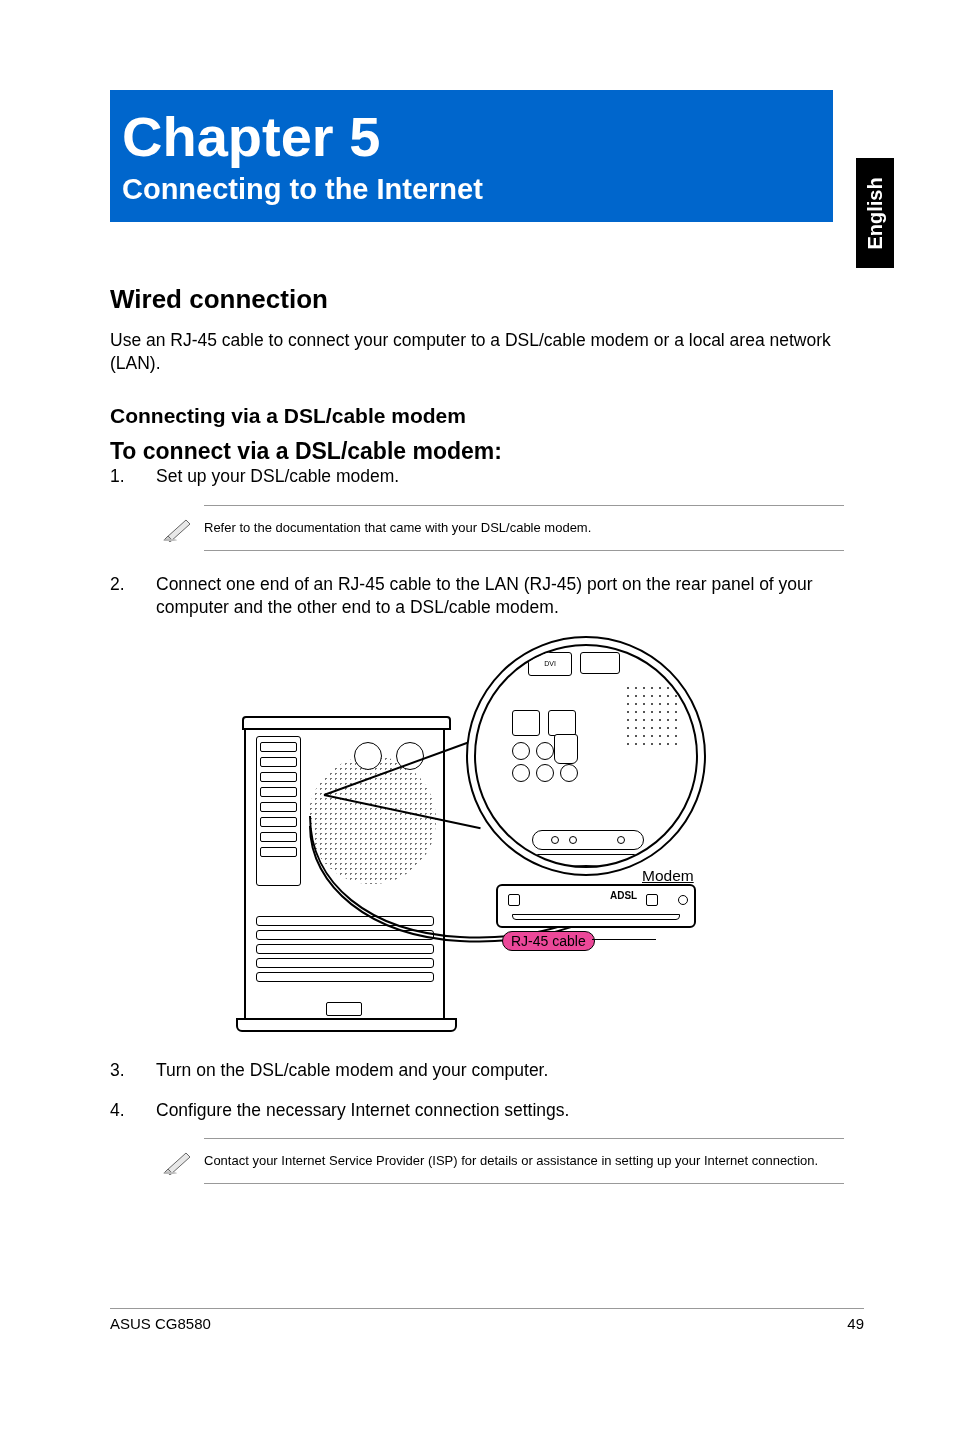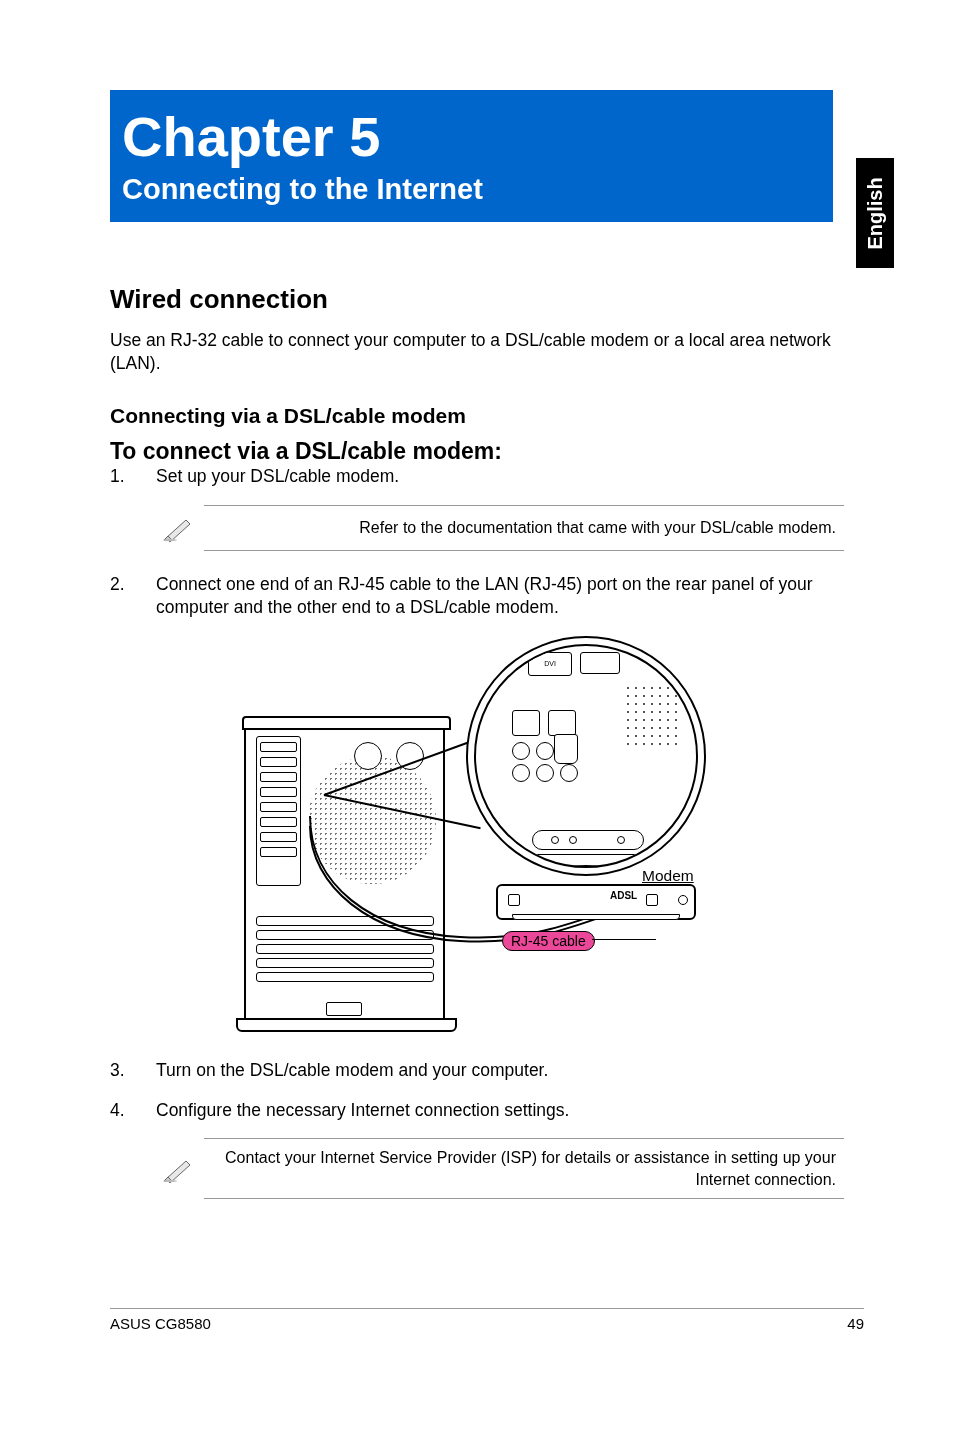--- a/index.html
+++ b/index.html
@@ -14,21 +14,21 @@
     .body-text { font-size: 17.5px; line-height: 1.35; margin-bottom: 28px; }
     .subsection-title { font-size: 21px; font-weight: bold; margin-bottom: 10px; }
     .sub-bold { font-size: 23px; font-weight: bold; }
     .step-row { display: flex; font-size: 17.5px; line-height: 1.35; margin-bottom: 16px; }
     .step-num { width: 46px; flex-shrink: 0; }
     .step-text { flex: 1; }
     .note-block { margin: 4px 0 22px 46px; }
     .note-rule { border: none; border-top: 1px solid #999; margin: 0 0 0 48px; }
     .note-row { display: flex; align-items: center; padding: 8px 0 8px 0; }
     .note-icon { width: 48px; flex-shrink: 0; display: flex; align-items: center; justify-content: center; }
-    .note-text { font-size: 16px; line-height: 1.35; flex: 1; padding-right: 8px; text-align: right; }
+    .note-text { font-size: 13px; line-height: 1.35; flex: 1; padding-right: 8px; }
     .diagram-wrap { width: 670px; height: 395px; margin: 10px 0 28px 46px; position: relative; }
     .tower-box { position: absolute; left: 88px; top: 88px; width: 201px; height: 300px; border: 2px solid #000; border-radius: 6px; background: #fff; }
     .tower-top { position: absolute; left: -4px; top: -10px; width: 209px; height: 14px; border: 2px solid #000; border-radius: 4px 4px 0 0; background: #fff; }
     .tower-base { position: absolute; left: -10px; bottom: -10px; width: 221px; height: 14px; border: 2px solid #000; border-radius: 0 0 6px 6px; background: #fff; }
     .io-panel { position: absolute; left: 10px; top: 10px; width: 45px; height: 150px; border: 1.5px solid #000; border-radius: 3px; background: #fff; }
     .io-slot { height: 10px; margin: 5px 3px; border: 1px solid #000; border-radius: 2px; }
     .vent { position: absolute; left: 62px; top: 30px; width: 128px; height: 128px; background-image: radial-gradient(circle, #777 1px, transparent 1px); background-size: 5px 5px; background-position: 0 0; border-radius: 50%; }
     .fan { position: absolute; width: 28px; height: 28px; border: 1.5px solid #000; border-radius: 50%; background: #fff; }
     .fan.a { left: 108px; top: 16px; }
     .fan.b { left: 150px; top: 16px; }
@@ -42,21 +42,21 @@
     .port-box { border: 1.5px solid #000; border-radius: 3px; background: #fff; display:flex; align-items:center; justify-content:center; font-size:7px; }
     .port-dvi { width: 44px; height: 24px; }
     .port-vga { width: 40px; height: 22px; }
     .port-usb { width: 28px; height: 26px; }
     .audio-row { display:flex; gap:6px; margin-top:4px; }
     .jack { width: 18px; height: 18px; border: 1.5px solid #000; border-radius: 50%; }
     .vent2 { position:absolute; right:-4px; top:32px; width:56px; height:64px; background-image: radial-gradient(circle, #555 1.3px, transparent 1.3px); background-size: 8px 8px; }
     .cable-plug { position:absolute; left:54px; top:82px; width:24px; height:30px; border:1.5px solid #000; border-radius:3px 3px 6px 6px; background:#fff; }
     .lead-a { position:absolute; left:168px; top:158px; width:160px; height:2px; background:#000; transform: rotate(-20deg); transform-origin: left center; }
     .lead-b { position:absolute; left:168px; top:158px; width:160px; height:2px; background:#000; transform: rotate(12deg); transform-origin: left center; }
-    .modem { position:absolute; left:340px; top:248px; width:200px; height:36px; border:2px solid #000; border-radius:6px; background:#fff; }
+    .modem { position:absolute; left:340px; top:248px; width:200px; height:44px; border:2px solid #000; border-radius:6px; background:#fff; }
     .modem-foot { position:absolute; left:356px; top:278px; width:168px; height:6px; border:1.5px solid #000; border-radius:0 0 4px 4px; background:#fff; }
     .modem-port { position:absolute; width:12px; height:12px; border:1.5px solid #000; border-radius:2px; top:8px; }
     .modem-port.p1 { left:10px; }
     .modem-port.p2 { left:148px; }
     .modem-light { position:absolute; width:10px; height:10px; border:1.5px solid #000; border-radius:50%; top:9px; left:180px; }
     .modem-label-adsl { position:absolute; top:4px; left:112px; font-size:10px; font-weight:bold; }
     .label-modem { position:absolute; left:486px; top:231px; font-size:15.5px;text-decoration:underline; }
     .label-rj { position:absolute; left:346px; top:295px; font-size:14px; border:1.5px solid #000; border-radius:10px; padding:1px 8px; background:#ec4899; }
     .rj-line { position:absolute; left:436px; top:303px; width:64px; height:1.5px; background:#000; }
     .cable-path { position:absolute; left:134px; top:180px; width:420px; height:160px; }
@@ -73,21 +73,21 @@
   <div class="lang-tab">
     <span>English</span>
   </div>
 
   <div class="chapter-banner">
     <div class="chapter-number">Chapter 5</div>
     <div class="chapter-title">Connecting to the Internet</div>
   </div>
 
   <div class="section-title">Wired connection</div>
-  <div class="body-text">Use an RJ-32 cable to connect your computer to a DSL/cable modem or a local area network (LAN).</div>
+  <div class="body-text">Use an RJ-45 cable to connect your computer to a DSL/cable modem or a local area network (LAN).</div>
 
   <div class="subsection-title">Connecting via a DSL/cable modem</div>
   <div class="sub-bold">To connect via a DSL/cable modem:</div>
 
   <div class="step-row">
     <div class="step-num">1.</div>
     <div class="step-text">Set up your DSL/cable modem.</div>
   </div>
 
   <div class="note-block">

